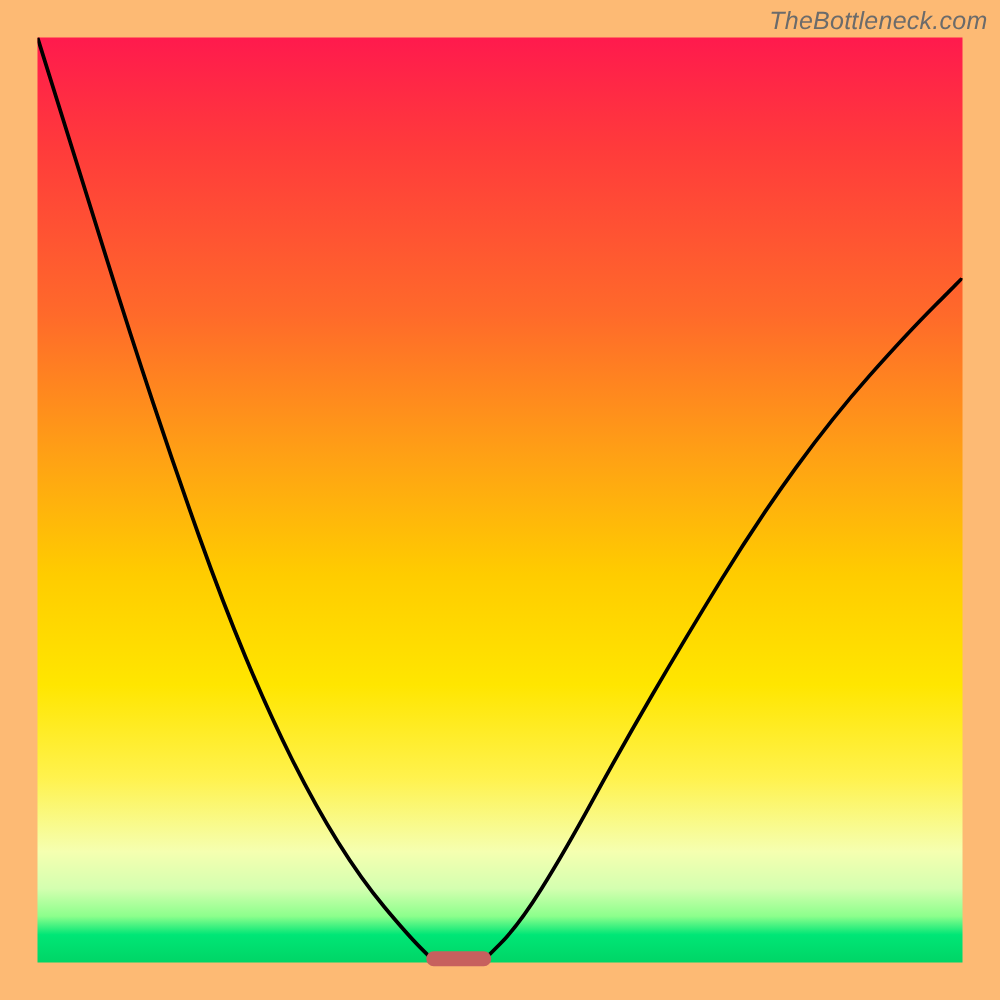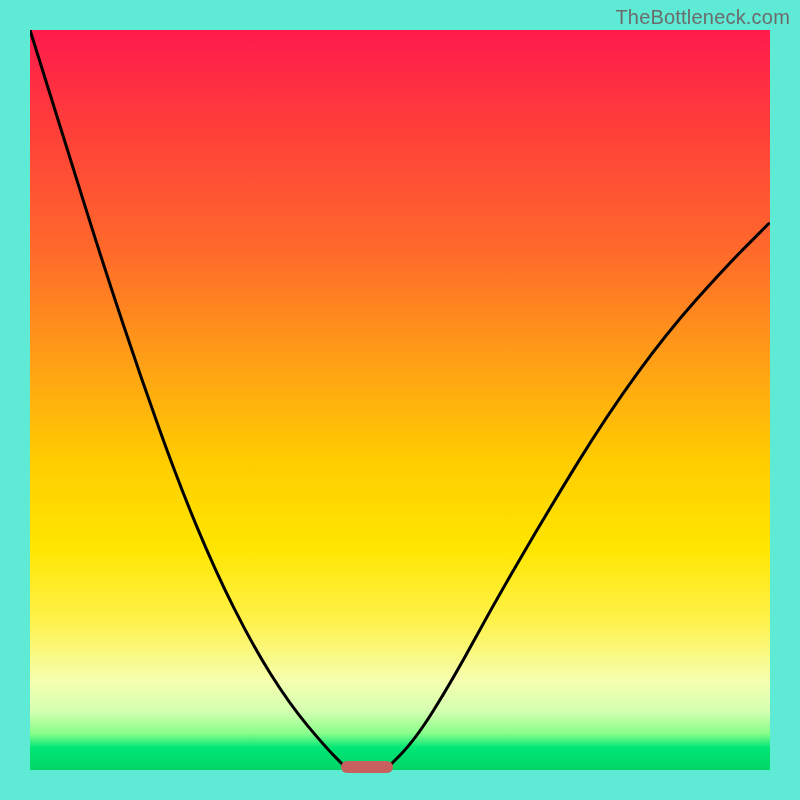--- a/index.html
+++ b/index.html
@@ -10,21 +10,22 @@
     overflow: hidden;
     background: #000;
     font-family: Arial, Helvetica, sans-serif;
   }
   .frame {
     position: absolute;
     top: 0;
     left: 0;
     width: 800px;
     height: 800px;
-    background: #5eead4;
+    background: #fdba74;
+    font-style: italic;
   }
   .plot-area {
     position: absolute;
     top: 30px;
     left: 30px;
     width: 740px;
     height: 740px;
     background: linear-gradient(to bottom,
       #ff1a4d 0%,
       #ff3b3b 12%,

